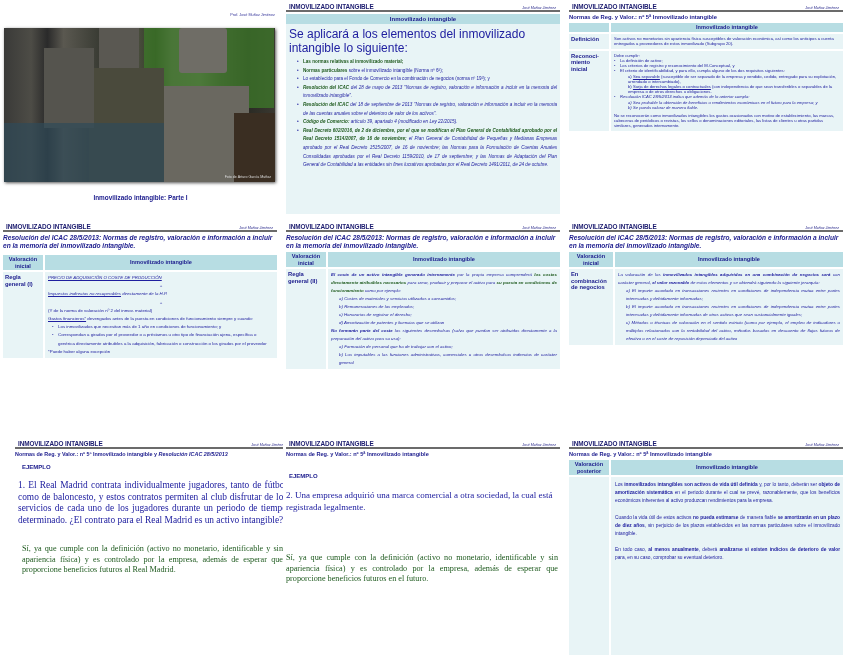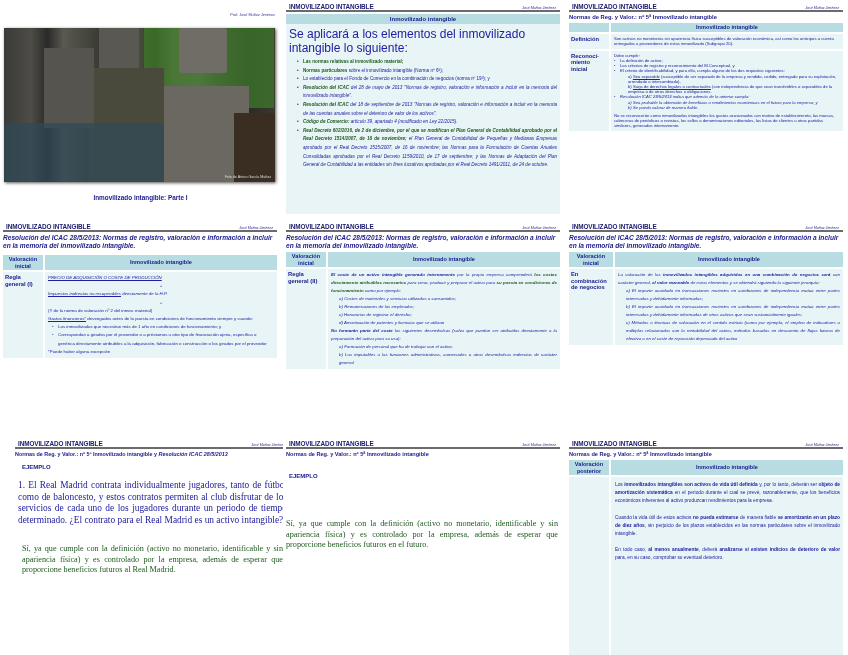--- a/index.html
+++ b/index.html
@@ -172,20 +172,21 @@
   <div class="serif" style="margin:18px 10px 0 10px;font-size:8.2px;line-height:10.5px;color:#1e5a1e;text-align:justify">Sí, ya que cumple con la definición (activo no monetario, identificable y sin apariencia física) y es controlado por la empresa, además de esperar que proporcione beneficios futuros al Real Madrid.</div>
 </div>
 
 <div class="slide" style="left:283px;top:437px;height:218px">
   <div class="s-hdr">
       <span class="t">INMOVILIZADO INTANGIBLE</span>
       <span class="a">José Muñoz Jiménez</span>
     </div>
   <div class="sub" style="font-size:5.6px">Normas de Reg. y Valor.: nº 5ª Inmovilizado intangible</div>
   <div style="margin:15px 0 0 6px;font-size:6px;font-weight:bold;color:#1a1a8c">EJEMPLO</div>
+  <div class="serif" style="margin:10px 6px 0 3px;font-size:9px;line-height:12px;color:#2020a0">2. Una empresa adquirió una marca comercial a otra sociedad, la cual está registrada legalmente.</div>
   <div class="serif" style="margin:40px 6px 0 3px;font-size:8.2px;line-height:10.5px;color:#1e5a1e;text-align:justify">Sí, ya que cumple con la definición (activo no monetario, identificable y sin apariencia física) y es controlado por la empresa, además de esperar que proporcione beneficios futuros en el futuro.</div>
 </div>
 
 <div class="slide" style="left:566px;top:437px;height:218px">
   <div class="s-hdr">
       <span class="t">INMOVILIZADO INTANGIBLE</span>
       <span class="a">José Muñoz Jiménez</span>
     </div>
   <div class="sub" style="font-size:5.6px">Normas de Reg. y Valor.: nº 5ª Inmovilizado intangible</div>
   <div class="tbl" style="grid-template-columns:40px 1fr">

